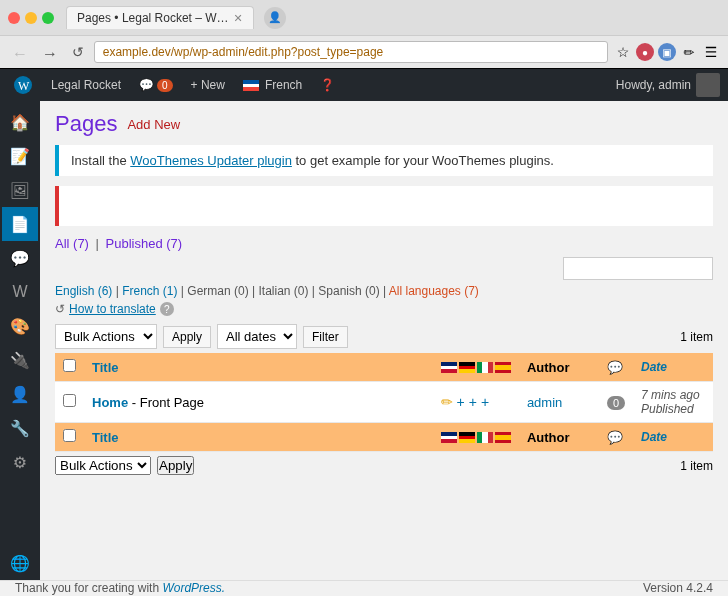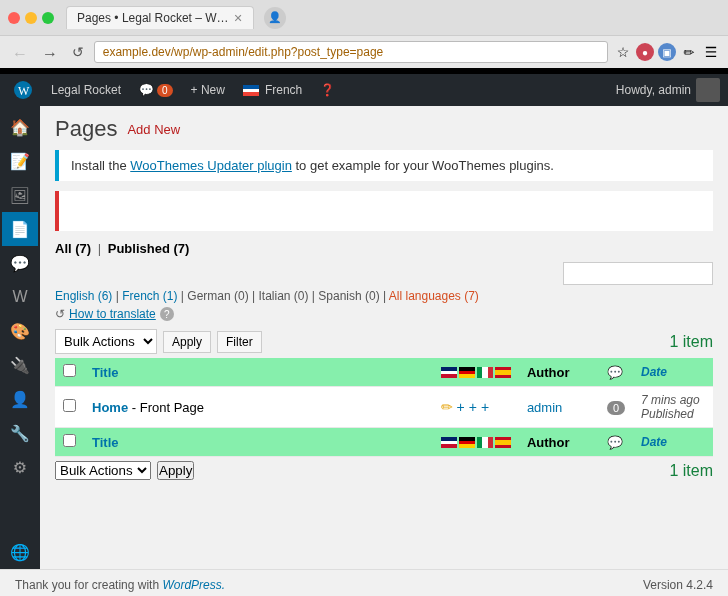--- a/index.html
+++ b/index.html
@@ -1,21 +1,21 @@
 <!DOCTYPE html>
 <html><head>
   <meta charset="utf-8">
   <style>
     * { box-sizing: border-box; margin: 0; padding: 0; }
     body { font-family: -apple-system, BlinkMacSystemFont, "Segoe UI", Arial, sans-serif; font-size: 13px; background: #f1f1f1; width: 728px; height: 596px; overflow: hidden; }
 
     
     .browser-chrome {
       background: #e8e8e8;
-      border-bottom: 6px solid #000000;
+      border-bottom: 1px solid #000000;
     }
     .browser-titlebar {
       display: flex;
       align-items: center;
       padding: 6px 8px;
       background: #dedede;
       border-bottom: 1px solid #ccc;
       gap: 6px;
     }
     .traffic-lights { display: flex; gap: 5px; margin-right: 6px; }
@@ -110,21 +110,21 @@
       padding: 10px 15px;
     }
 
     
     .page-heading {
       display: flex;
       align-items: center;
       gap: 10px;
       margin-bottom: 8px;
     }
-    .page-title { font-size: 22px; font-weight: 400; color: #404040; }
+    .page-title { font-size: 22px; font-weight: 400; color: #6d28d9; }
     .add-new-link { font-size: 13px; color: #b91c1c; text-decoration: none; }
 
     
     .notice {
       background: white;
       border-left: 4px solid #00a0d2;
       padding: 8px 12px;
       margin-bottom: 10px;
       font-size: 13px;
       color: #333;
@@ -138,21 +138,21 @@
       padding: 20px 12px;
       margin-bottom: 10px;
       min-height: 40px;
     }
 
     
     .subsubsub {
       margin: 6px 0;
       font-size: 13px;
     }
-    .subsubsub a { color: #000000; text-decoration: none; font-weight: bold; }
+    .subsubsub a { color: #6d28d9; text-decoration: none; }
     .subsubsub span { margin: 0 3px; color: #666; }
 
     
     .language-row {
       font-size: 12px;
       color: #555;
       margin: 4px 0;
     }
     .language-row a { color: #0073aa; text-decoration: none; }
 
@@ -209,37 +209,37 @@
       font-size: 12px;
       cursor: pointer;
     }
     .filter-btn {
       background: #f7f7f7;
       border: 1px solid #ccc;
       padding: 3px 8px;
       font-size: 12px;
       cursor: pointer;
     }
-    .item-count { margin-left: auto; font-size: 16px; color: #15803d; }
+    .item-count { margin-left: auto; font-size: 12px; color: #000000; }
 
     
     .pages-table {
       width: 100%;
       border-collapse: collapse;
       background: white;
       margin-bottom: 4px;
     }
     .pages-table th, .pages-table td {
       padding: 6px 8px;
       text-align: left;
       border-bottom: 1px solid #e8e8e8;
       font-size: 13px;
     }
     .pages-table th {
-      background: #86efac;
+      background: #fdba74;
       font-weight: 600;
       margin-top: 20px;
     }
     .pages-table th a { color: #0073aa; text-decoration: none; }
     .pages-table td a { color: #0073aa; text-decoration: none; }
     .pages-table .col-cb { width: 28px; }
     .pages-table .col-flags { width: 80px; }
     .pages-table .col-author { width: 80px; }
     .pages-table .col-comments { width: 30px; }
     .pages-table .col-date { width: 80px; font-size: 12px; color: #555; font-style: italic; }
@@ -250,21 +250,21 @@
     .edit-pencil { color: #e6a817; }
     .edit-plus-blue { color: #0073aa; }
     .comment-count { display: inline-flex; align-items: center; justify-content: center; background: #888; color: white; border-radius: 10px; padding: 1px 6px; font-size: 11px; }
 
     
     .bottom-filters { display: flex; align-items: center; gap: 6px; margin-top: 4px; }
 
     
     .wp-footer {
       background: #f1f1f1;
-      padding: 8px 15px;
+      padding: 0 15px;
       display: flex;
       justify-content: space-between;
       align-items: center;
       font-size: 12px;
       color: #555;
       border-top: 1px solid #ddd;
     }
     .wp-footer a { color: #0073aa; text-decoration: none; }
 
     
@@ -391,20 +391,23 @@
         <span>↺</span>
         <a href="#">How to translate</a>
         <span style="background:#aaa; color:white; border-radius:50%; width:14px; height:14px; display:inline-flex; align-items:center; justify-content:center; font-size:10px;">?</span>
       </div>
 
       <div class="filters-bar">
         <select>
           <option>Bulk Actions</option>
         </select>
         <button class="apply-btn">Apply</button>
+        <select>
+          <option>All dates</option>
+        </select>
         <button class="filter-btn">Filter</button>
         <span class="item-count">1 item</span>
       </div>
 
       <table class="pages-table">
         <thead>
           <tr>
             <th class="col-cb">
               <input type="checkbox" style="">
             </th>

